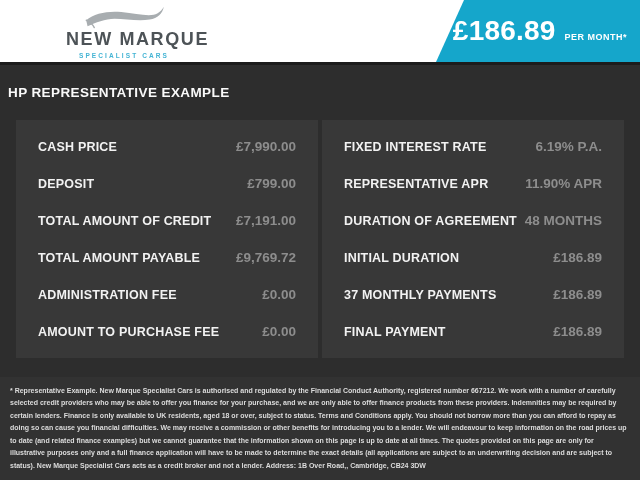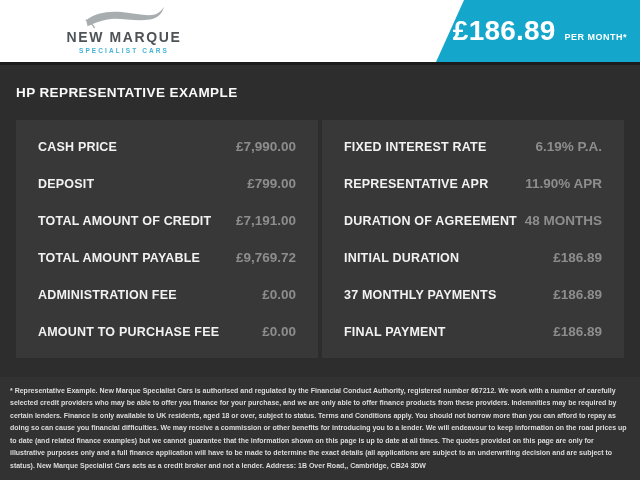--- a/index.html
+++ b/index.html
@@ -10,42 +10,42 @@
     overflow:hidden;
     position:relative;
   }
 
   
   .header { height:62px; background:#ffffff; position:relative; }
 
   .logo { position:absolute; left:66px; top:4px; width:116px; text-align:center; }
   .logo-cat svg { display:block; margin:0 auto; }
   .logo-name {
-    font-size:14px; font-weight:bold; color:#4d5357;
+    font-size:18px; font-weight:bold; color:#4d5357;
     letter-spacing:1.6px; margin-top:-2px; white-space:nowrap;
   }
   .logo-tagline {
     font-size:6.5px; font-weight:bold; color:#44b4d4;
     letter-spacing:2.1px; margin-top:2px; white-space:nowrap;
   }
 
   .price-badge {
     position:absolute; right:0; top:0; height:62px; width:204px;
     background:#15a6cb;
     clip-path:polygon(28px 0, 100% 0, 100% 100%, 0 100%);
     display:flex; align-items:center; justify-content:flex-end;
     padding-right:13px; box-sizing:border-box; color:#ffffff;
   }
   .price-amount { font-size:28px; font-weight:bold; letter-spacing:0.2px; }
   .price-period { font-size:9px; font-weight:bold; letter-spacing:0.5px; margin-left:9px; margin-top:11px;text-align:center; }
 
   .divider { height:3px; background:#1c1c1c; }
 
   
-  .title-bar { height:55px; display:flex; align-items:center; padding-left:16px; }
+  .title-bar { height:55px; display:flex; align-items:center; padding-left:8px; }
   .page-title { color:#fafafa; font-size:13.5px; font-weight:bold; letter-spacing:0.4px; }
 
   
   .panels { display:flex; gap:4px; padding:0 16px; height:238px; }
   .panel {
     flex:1; background:#383838; box-sizing:border-box;
     padding:19px 22px;
     display:flex; flex-direction:column; justify-content:space-between;
   }
   .row { display:flex; justify-content:space-between; align-items:baseline; }

